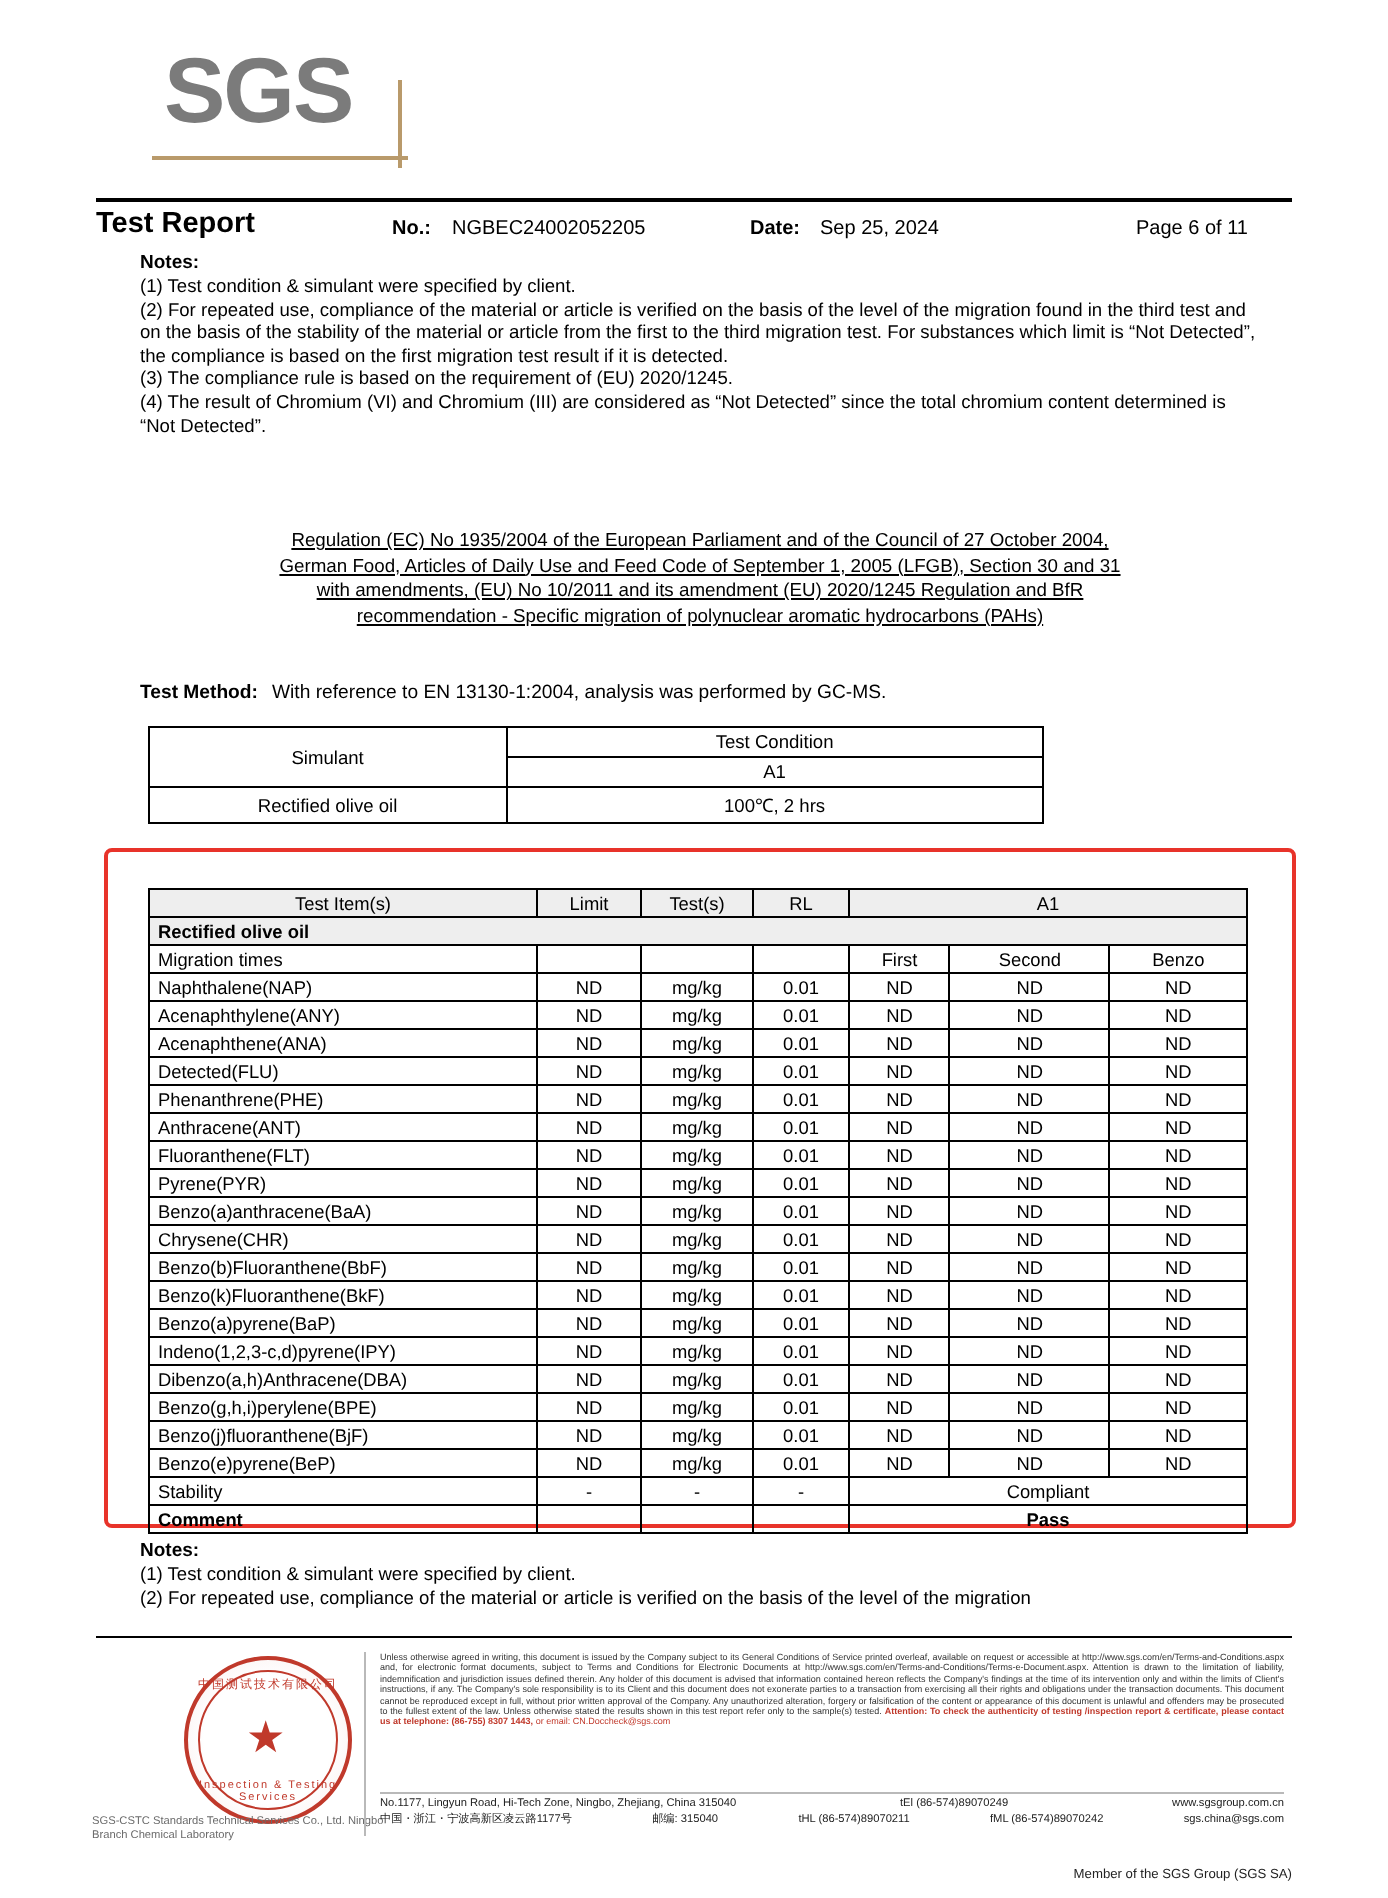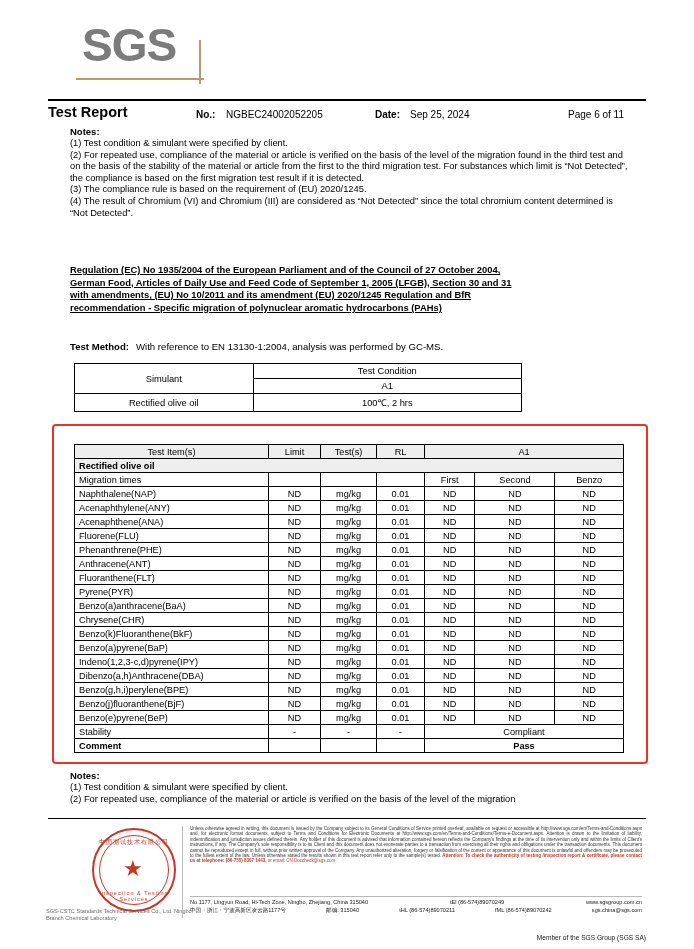--- a/index.html
+++ b/index.html
@@ -34,21 +34,21 @@
   .title-row .val { position:absolute; font-size:10px; }
   .title-row .pg { position:absolute; font-size:10px; }
 
   
   .notes-1 { position:absolute; left:70px; top:126px; width:560px; }
   .notes-h { font-weight:bold; font-size:9.5px; margin-bottom:1px; }
   .notes-p { font-size:9.3px; line-height:11.6px; text-align:left; }
 
   
   .reg { position:absolute; left:70px; top:264px; width:560px; }
-  .reg div { font-weight:bold; font-size:9.4px; line-height:12.6px; text-decoration:underline; }
+  .reg div { font-weight:normal; font-size:9.4px; line-height:12.6px; text-decoration:underline;text-align:center; }
 
   
   .method { position:absolute; left:70px; top:341px; width:560px; font-size:9.6px; }
   .method .k { font-weight:bold; display:inline-block; width:66px; }
 
   
   .sim-tbl { position:absolute; left:74px; top:363px; width:448px; border-collapse:collapse; }
   .sim-tbl td { border:1px solid #000; font-size:9.3px; text-align:center; padding:2px 0; }
   .sim-tbl .tall { height:26px; }
 
@@ -207,21 +207,21 @@
         <tr>
           <td class="l">Acenaphthene(ANA)</td>
           <td class="c">ND</td>
           <td class="c">mg/kg</td>
           <td class="c">0.01</td>
           <td class="c">ND</td>
           <td class="c">ND</td>
           <td class="c">ND</td>
         </tr>
         <tr>
-          <td class="l">Fluorene(FLU)</td>
+          <td class="l">Detected(FLU)</td>
           <td class="c">ND</td>
           <td class="c">mg/kg</td>
           <td class="c">0.01</td>
           <td class="c">ND</td>
           <td class="c">ND</td>
           <td class="c">ND</td>
         </tr>
         <tr>
           <td class="l">Phenanthrene(PHE)</td>
           <td class="c">ND</td>
@@ -262,20 +262,29 @@
           <td class="l">Benzo(a)anthracene(BaA)</td>
           <td class="c">ND</td>
           <td class="c">mg/kg</td>
           <td class="c">0.01</td>
           <td class="c">ND</td>
           <td class="c">ND</td>
           <td class="c">ND</td>
         </tr>
         <tr>
           <td class="l">Chrysene(CHR)</td>
+          <td class="c">ND</td>
+          <td class="c">mg/kg</td>
+          <td class="c">0.01</td>
+          <td class="c">ND</td>
+          <td class="c">ND</td>
+          <td class="c">ND</td>
+        </tr>
+        <tr>
+          <td class="l">Benzo(b)Fluoranthene(BbF)</td>
           <td class="c">ND</td>
           <td class="c">mg/kg</td>
           <td class="c">0.01</td>
           <td class="c">ND</td>
           <td class="c">ND</td>
           <td class="c">ND</td>
         </tr>
         <tr>
           <td class="l">Benzo(k)Fluoranthene(BkF)</td>
           <td class="c">ND</td>

